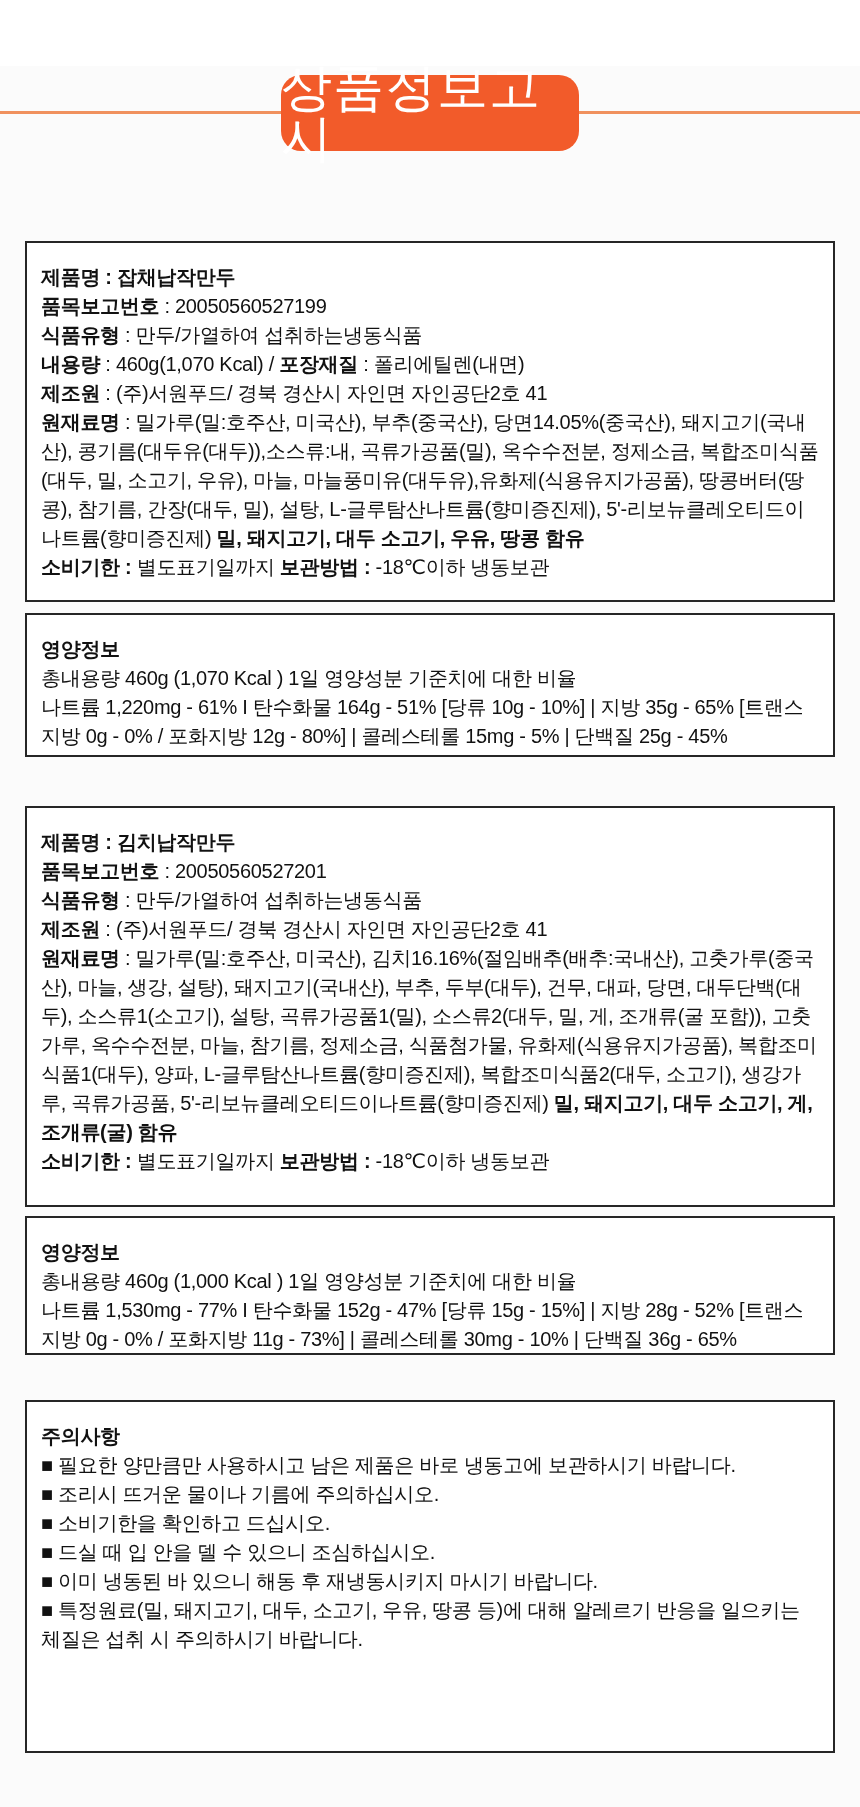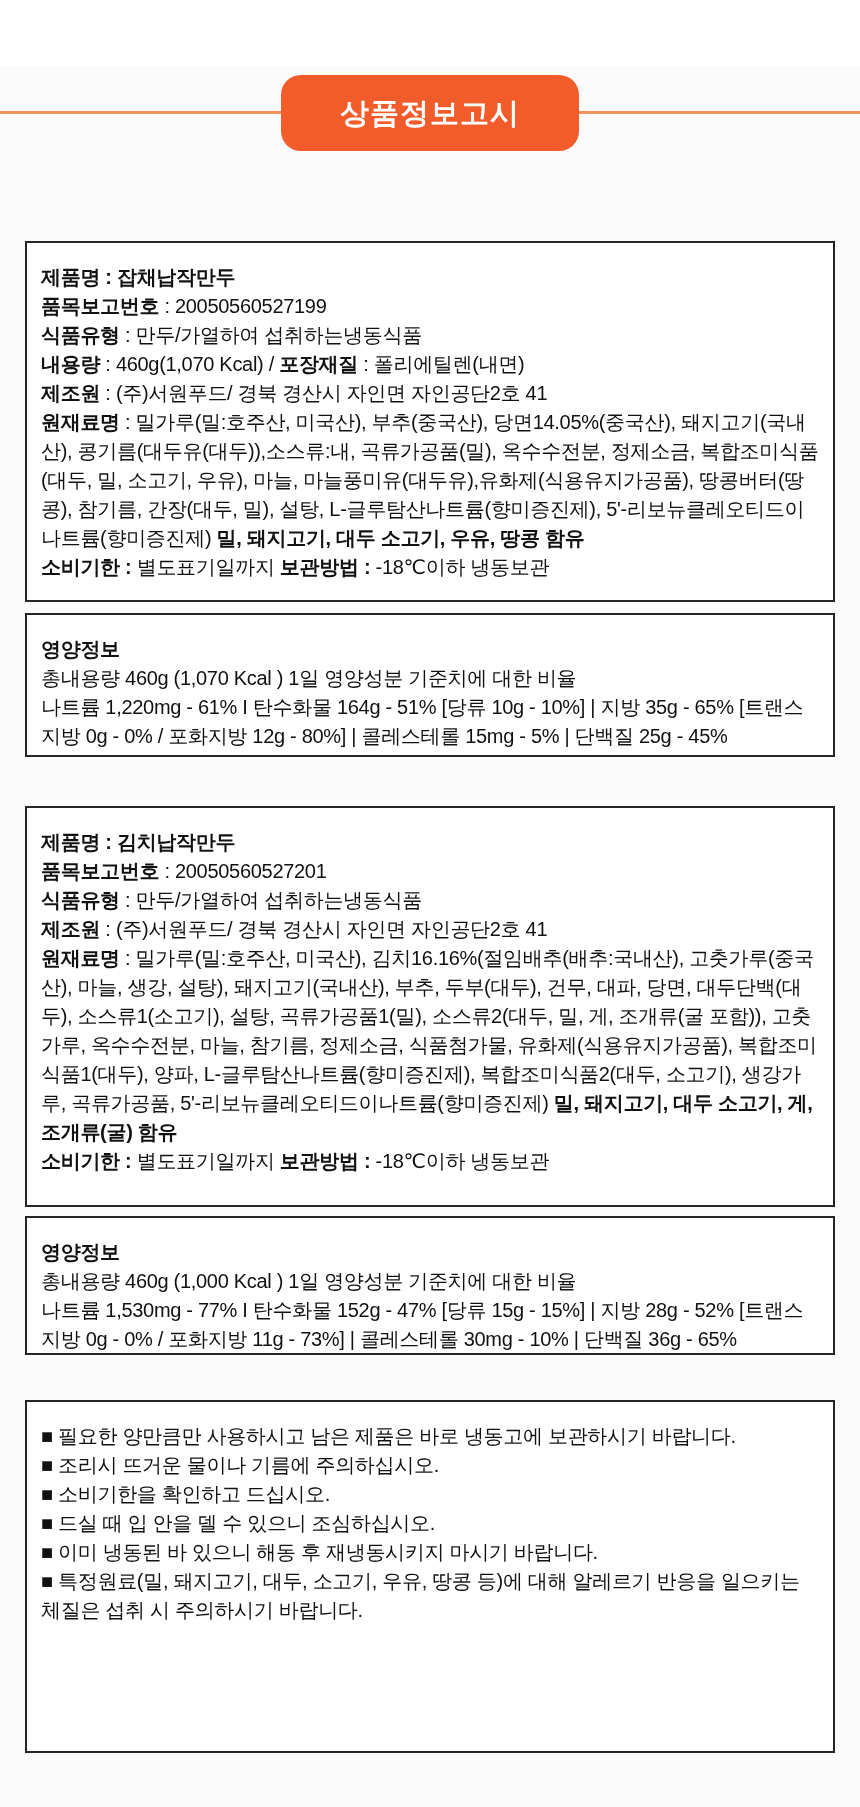--- a/index.html
+++ b/index.html
@@ -10,21 +10,21 @@
     color:#111;
   }
   .top-strip{position:absolute;top:0;left:0;width:860px;height:66px;background:#ffffff;}
   .header-line{position:absolute;top:111px;left:0;width:860px;height:3px;background:var(--line-orange,#f0915e);}
   .badge{
     position:absolute;top:75px;left:50%;transform:translateX(-50%);
     width:298px;height:76px;border-radius:20px;
     background:var(--accent,#f25b2a);
     display:flex;align-items:center;justify-content:center;
   }
-  .badge span{color:#fff;font-weight:bold;font-size:29px;letter-spacing:1px;line-height:1;}
+  .badge span{color:#fff;font-weight:normal;font-size:51px;letter-spacing:1px;line-height:1;}
   .info-box{
     position:absolute;left:25px;width:810px;box-sizing:border-box;
     background:#ffffff;border:2px solid var(--box-border,#262626);
     padding:20px 12px 0 14px;overflow:hidden;
   }
   .info-box p{margin:0;font-size:20px;line-height:29px;letter-spacing:-0.3px;word-break:break-all;}
   .info-box .b{font-weight:bold;}
   #box-0{top:241px;height:361px;}
   #box-1{top:613px;height:144px;}
   #box-2{top:806px;height:401px;}
@@ -64,19 +64,20 @@
     <p><span class="b">제조원</span><span> : (주)서원푸드/ 경북 경산시 자인면 자인공단2호 41</span></p>
     <p><span class="b">원재료명</span><span> : 밀가루(밀:호주산, 미국산), 김치16.16%(절임배추(배추:국내산), 고춧가루(중국산), 마늘, 생강, 설탕), 돼지고기(국내산), 부추, 두부(대두), 건무, 대파, 당면, 대두단백(대두), 소스류1(소고기), 설탕, 곡류가공품1(밀), 소스류2(대두, 밀, 게, 조개류(굴 포함)), 고춧가루, 옥수수전분, 마늘, 참기름, 정제소금, 식품첨가물, 유화제(식용유지가공품), 복합조미식품1(대두), 양파, L-글루탐산나트륨(향미증진제), 복합조미식품2(대두, 소고기), 생강가루, 곡류가공품, 5'-리보뉴클레오티드이나트륨(향미증진제) </span><span class="b">밀, 돼지고기, 대두 소고기, 게, 조개류(굴) 함유</span></p>
     <p><span class="b">소비기한 :</span><span> 별도표기일까지   </span><span class="b">보관방법 :</span><span> -18℃이하 냉동보관</span></p>
   </section>
 <section class="info-box" id="box-3">
     <p><span class="b">영양정보</span></p>
     <p><span>총내용량 460g (1,000 Kcal ) 1일 영양성분 기준치에 대한 비율</span></p>
     <p><span>나트륨 1,530mg - 77% I 탄수화물 152g - 47% [당류 15g - 15%]  |  지방 28g - 52% [트랜스지방 0g - 0% / 포화지방 11g - 73%]  |  콜레스테롤 30mg - 10%  |  단백질 36g - 65%</span></p>
   </section>
 <section class="info-box" id="box-4">
+    <p><span class="b">주의사항</span></p>
     <p><span>■ 필요한 양만큼만 사용하시고 남은 제품은 바로 냉동고에 보관하시기 바랍니다.</span></p>
     <p><span>■ 조리시 뜨거운 물이나 기름에 주의하십시오.</span></p>
     <p><span>■ 소비기한을 확인하고 드십시오.</span></p>
     <p><span>■ 드실 때 입 안을 델 수 있으니 조심하십시오.</span></p>
     <p><span>■ 이미 냉동된 바 있으니 해동 후 재냉동시키지 마시기 바랍니다.</span></p>
     <p><span>■ 특정원료(밀, 돼지고기, 대두, 소고기, 우유, 땅콩 등)에 대해 알레르기 반응을 일으키는 체질은 섭취 시 주의하시기 바랍니다.</span></p>
   </section>
 
 </body></html>

